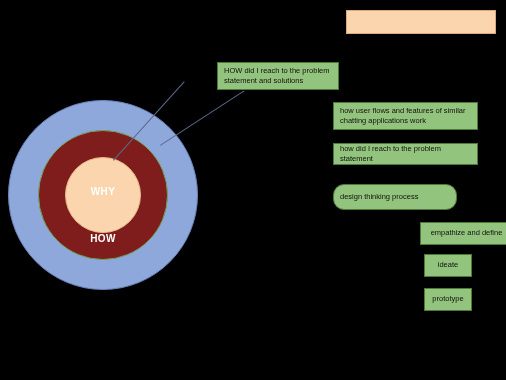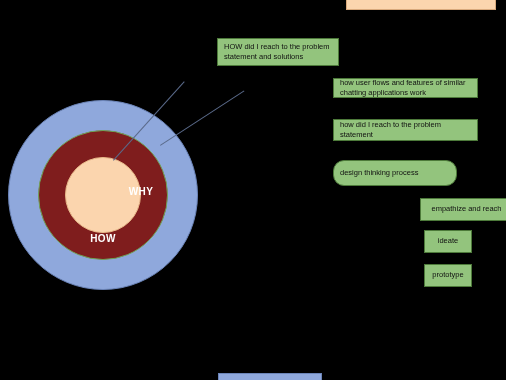--- a/index.html
+++ b/index.html
@@ -48,21 +48,21 @@
   }
   .ring-label {
     position: absolute;
     color: #ffffff;
     font-size: 10px;
     font-weight: bold;
     letter-spacing: 0.4px;
     text-align: center;
     width: 100%;
   }
-  .lbl-why { top: 28px; margin-left: 38px; }
+  .lbl-why { top: 28px; }
   .lbl-how { top: 102px; }
   .lbl-what { top: 143px; }
 
   
   .leader {
     position: absolute;
     background: #5a6a8a;
     height: 1px;
     transform-origin: 0 0;
   }
@@ -72,20 +72,21 @@
     position: absolute;
     box-sizing: border-box;
     border: 1px solid #4d7a3a;
     background: #93c47d;
     color: #111111;
     font-size: 7.5px;
     line-height: 1.35;
     padding: 5px 6px;
     display: flex;
     align-items: center;
+    margin-top: 24px;
   }
   .box.center {
     justify-content: center;
     text-align: center;
   }
   .box.peach {
     background: #fbd5ae;
     border-color: #d8a97c;
   }
   .box.blue {
@@ -112,34 +113,34 @@
   <div class="leader" style="left:160px; top:145px; width:100px; transform: rotate(-33deg);"></div>
 
   <div class="box peach center" style="left:346px; top:-14px; width:150px; height:24px;">
     <span></span>
   </div>
 
   <div class="box" style="left:217px; top:38px; width:122px; height:28px;">
     <span>HOW did I reach to the problem statement and solutions</span>
   </div>
 
-  <div class="box" style="left:333px; top:78px; width:145px; height:20px;align-items:center;">
+  <div class="box" style="left:333px; top:78px; width:145px; height:28px;align-items:center;">
     <span>how user flows and features of similar chatting applications work</span>
   </div>
 
   <div class="box" style="left:333px; top:119px; width:145px; height:22px;">
     <span>how did I reach to the problem statement</span>
   </div>
 
   <div class="box" style="left:333px; top:160px; width:124px; height:26px;border-radius:11px;">
     <span>design thinking process</span>
   </div>
 
   <div class="box center" style="left:420px; top:198px; width:93px; height:23px;">
-    <span>empathize and reach</span>
+    <span>empathize and define</span>
   </div>
 
   <div class="box center" style="left:424px; top:230px; width:48px; height:23px;">
     <span>ideate</span>
   </div>
 
   <div class="box center" style="left:424px; top:264px; width:48px; height:23px;">
     <span>prototype</span>
   </div>
 

